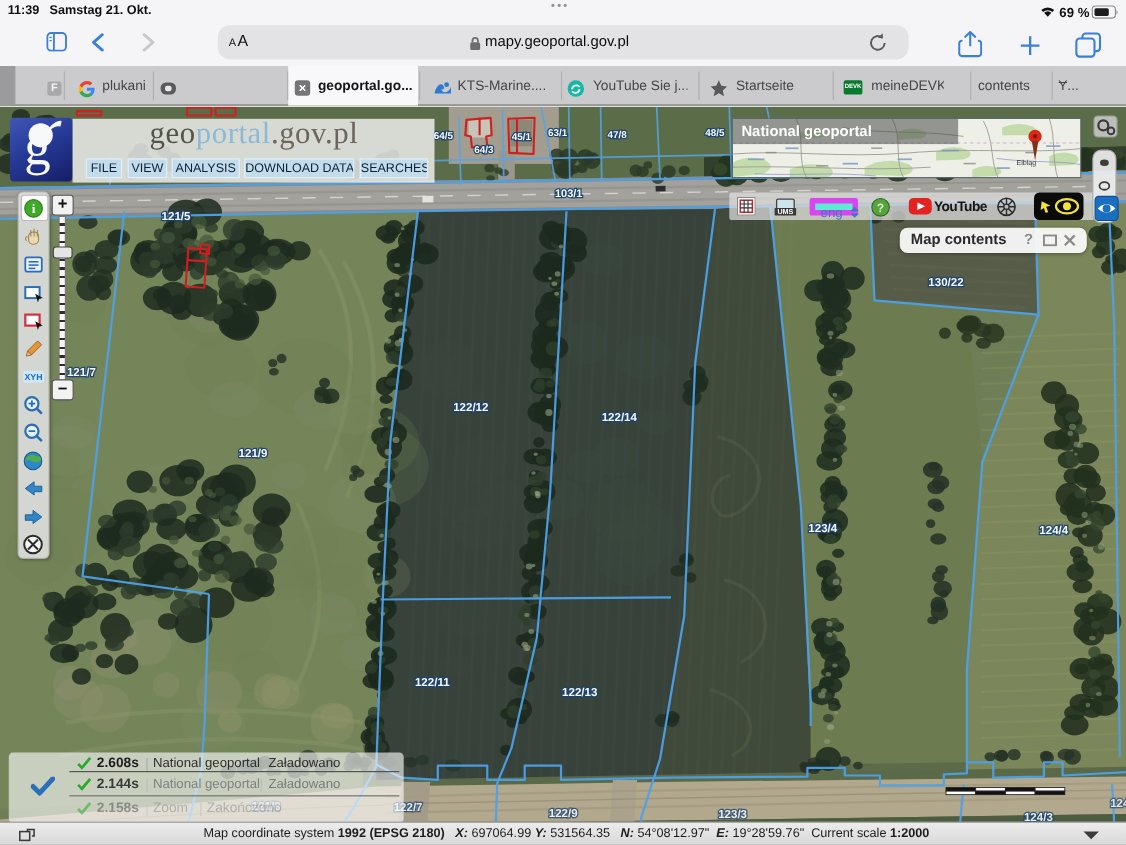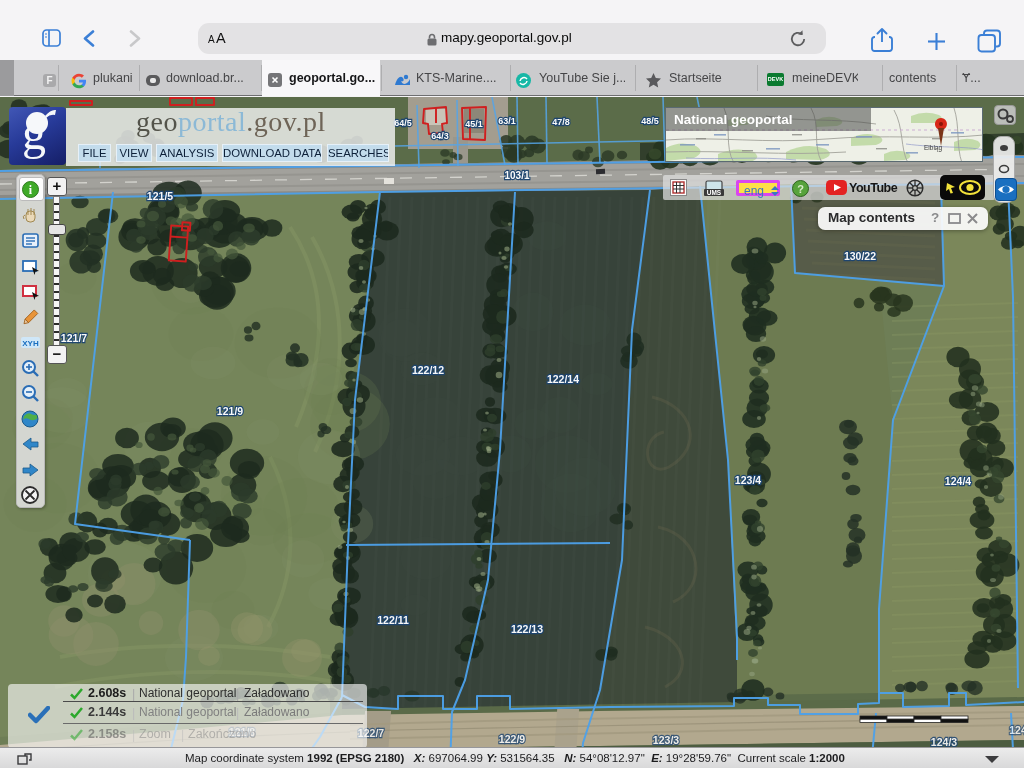--- a/index.html
+++ b/index.html
@@ -24,20 +24,38 @@
 .ltool{position:absolute;left:3px;width:21px;height:21px}
 #statuspanel{left:8px;top:684px;width:359px;height:64px;font-size:12.5px}
 .srow{position:absolute;left:0;width:359px;height:16px}
 .sline{position:absolute;left:55px;width:300px;height:1px;background:#4a4a4a}
 #sliderplus,#sliderminus{position:absolute;left:47px;width:20px;height:19px;background:#f2f2f2;border:1.5px solid #555;border-radius:3px;color:#111;font-weight:700;font-size:15px;text-align:center;line-height:15px}
 #slidertrack{position:absolute;left:53px;top:196px;width:7px;height:150px;background:#f0f0f0;border:1px solid #777;}
 #sliderhandle{position:absolute;left:48px;top:224px;width:18px;height:11px;background:#e4e4e4;border:1px solid #444;border-radius:3px}
 </style></head><body>
 <div id="page">
 
+<div id="statusbar" class="abs">
+ <span class="abs" style="left:7px;top:4px">11:39</span>
+ <span class="abs" style="left:45px;top:4px">Samstag 21. Okt.</span>
+ <span class="abs" style="left:501px;top:0px;color:#8e8e93;font-size:10px;letter-spacing:2px">•••</span>
+ <svg class="abs" style="left:944px;top:4px" width="74" height="14">
+  <g stroke="#111" fill="none">
+   <path d="M3,9 a6,6 0 0 1 11,0" stroke-width="0" fill="none"></path>
+  </g>
+  <g fill="#111">
+   <path d="M8.5,11.2 l-3.3,-3.6 a5,5 0 0 1 6.6,0 z"></path>
+   <path d="M2.6,5.2 a8.6,8.6 0 0 1 11.8,0 l-1.7,1.8 a6.2,6.2 0 0 0 -8.4,0 z"></path>
+  </g>
+  <text x="19" y="11.5" font-size="12" font-weight="700" fill="#111">69 %</text>
+  <rect x="49" y="1.5" width="21" height="11" rx="3" fill="none" stroke="#8a8a8d" stroke-width="1"></rect>
+  <rect x="51" y="3.5" width="13" height="7" rx="1.5" fill="#1c1c1e"></rect>
+  <path d="M71,5 a3,3 0 0 1 0,4.5 z" fill="#8a8a8d"></path>
+ </svg>
+</div>
 
 <div id="toolbar" class="abs">
  <svg class="abs" style="left:42px;top:7px" width="20" height="18">
   <rect x="1" y="1" width="17" height="16" rx="3.5" fill="none" stroke="#3b7fd6" stroke-width="1.7"></rect>
   <line x1="7" y1="1" x2="7" y2="17" stroke="#3b7fd6" stroke-width="1.7"></line>
   <line x1="3" y1="5" x2="5" y2="5" stroke="#3b7fd6" stroke-width="1.2"></line>
   <line x1="3" y1="8" x2="5" y2="8" stroke="#3b7fd6" stroke-width="1.2"></line>
  </svg>
  <svg class="abs" style="left:82px;top:8px" width="14" height="17">
         <path d="M11,1.5 L3,8.5 L11,15.5" fill="none" stroke="#3b7fd6" stroke-width="2.6" stroke-linecap="round" stroke-linejoin="round"></path>
@@ -77,21 +95,20 @@
       <div class="abs" style="left:43px;top:14px;width:13px;height:13px;background:#a9a9ab;border-radius:3px;color:#f2f2f2;font-size:10px;font-weight:700;text-align:center;line-height:13px">F</div>
       <svg class="abs" style="left:71px;top:13px" width="16" height="16" viewBox="0 0 48 48">
 <path fill="#4285F4" d="M45.1,24.5c0-1.6-0.1-3.1-0.4-4.5H24v8.5h11.8c-0.5,2.8-2.1,5.1-4.4,6.7v5.6h7.2C42.8,36.9,45.1,31.2,45.1,24.5z"></path>
 <path fill="#34A853" d="M24,46c6,0,11.1-2,14.8-5.4l-7.2-5.6c-2,1.3-4.6,2.1-7.6,2.1c-5.8,0-10.8-3.9-12.5-9.2H4v5.8C7.7,41,15.3,46,24,46z"></path>
 <path fill="#FBBC05" d="M11.5,27.9c-0.5-1.3-0.7-2.8-0.7-4.2s0.3-2.9,0.7-4.2v-5.8H4C2.5,16.7,1.7,20.2,1.7,24s0.8,7.3,2.3,10.2L11.5,27.9z"></path>
 <path fill="#EA4335" d="M24,10.8c3.3,0,6.2,1.1,8.5,3.3l6.4-6.4C35.1,4.1,30,2,24,2C15.3,2,7.7,7,4,14.2l7.5,5.8C13.2,14.7,18.2,10.8,24,10.8z"></path>
       </svg>
       <div class="tab" style="left:93px;width:44px">plukani</div>
       <div class="abs" style="left:146px;top:15px;width:14px;height:11px;background:#5a5a5c;border-radius:5px"></div>
       <div class="abs" style="left:150px;top:18px;width:6px;height:5px;background:#e8e8e8;border-radius:2px"></div>
-      <div class="tab" style="left:166px;width:92px">download.br...</div>
       <div class="abs" style="left:262px;top:0;width:118px;height:36px;background:#f8f7f9"></div>
       <div class="abs" style="left:268px;top:13px;width:14px;height:14px;background:#757578;border-radius:3px"></div>
       <svg class="abs" style="left:268px;top:13px" width="14" height="14">
         <path d="M4.5,4.5 l5,5 M9.5,4.5 l-5,5" stroke="#fff" stroke-width="1.6"></path>
       </svg>
       <div class="tab" style="left:289px;width:88px;font-weight:700;color:#161618">geoportal.go...</div>
       <svg class="abs" style="left:394px;top:13px" width="17" height="15">
         <path d="M1,12 C3,4 7,2 9,5 C11,8 8,9 7,8 C9,13 14,11 16,6 L16,12 Z" fill="#2f7ad1"></path>
         <circle cx="12" cy="4" r="2.2" fill="#2f7ad1"></circle>
       </svg>
@@ -1348,21 +1365,21 @@
 <line x1="3" y1="6.5" x2="14" y2="6.5" stroke="#333" stroke-width="1"></line>
       <line x1="3" y1="10" x2="14" y2="10" stroke="#333" stroke-width="1"></line>
 <line x1="6.5" y1="3" x2="6.5" y2="14" stroke="#333" stroke-width="1"></line>
       <line x1="10" y1="3" x2="10" y2="14" stroke="#333" stroke-width="1"></line>
 </svg>
     <svg class="abs" style="left:704px;top:180px" width="20" height="17">
 <rect x="2" y="1" width="16" height="11" rx="1.5" fill="#cde4ea" stroke="#444" stroke-width="1.2"></rect>
 <rect x="0" y="9" width="20" height="7" rx="1" fill="#3a3a3a"></rect>
 <text x="10" y="14.8" font-size="6.5" font-weight="700" fill="#fff" text-anchor="middle">UMS</text>
 </svg>
-    <div class="abs" style="left:736px;top:180px;width:44px;height:16px;background:#fde047;border:3px solid #d946ef;border-radius:2px">
+    <div class="abs" style="left:736px;top:180px;width:44px;height:16px;background:#5eead4;border:5px solid #d946ef;border-radius:2px">
 <span class="abs" style="left:5px;top:1px;font-size:12px;color:#3a7abf">eng</span>
 <svg class="abs" style="left:31px;top:2px" width="10" height="12">
         <path d="M5,1 L9,5 H1 Z" fill="#3a7abf"></path>
         <path d="M5,11 L1,7 H9 Z" fill="#3a7abf"></path>
       </svg>
 </div>
     <svg class="abs" style="left:792px;top:180px" width="17" height="17">
 <circle cx="8.5" cy="8.5" r="8" fill="#57a33c" stroke="#2e6420" stroke-width="1"></circle>
 <text x="8.5" y="12.5" font-size="11" font-weight="700" fill="#d9ecc9" text-anchor="middle">?</text>
 </svg>

